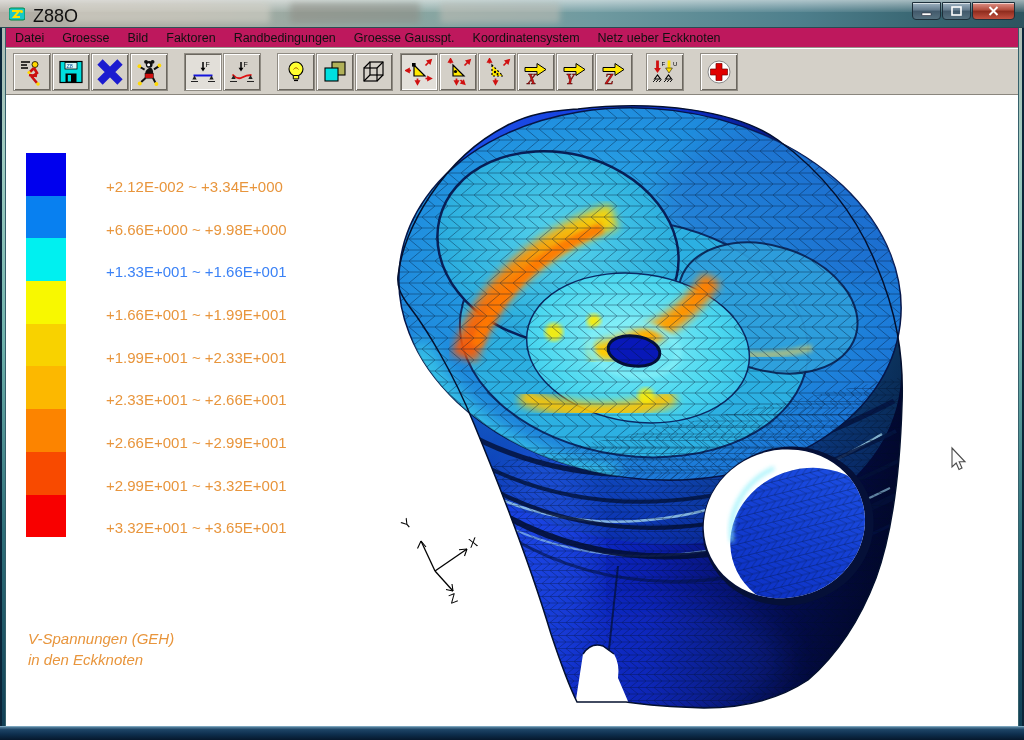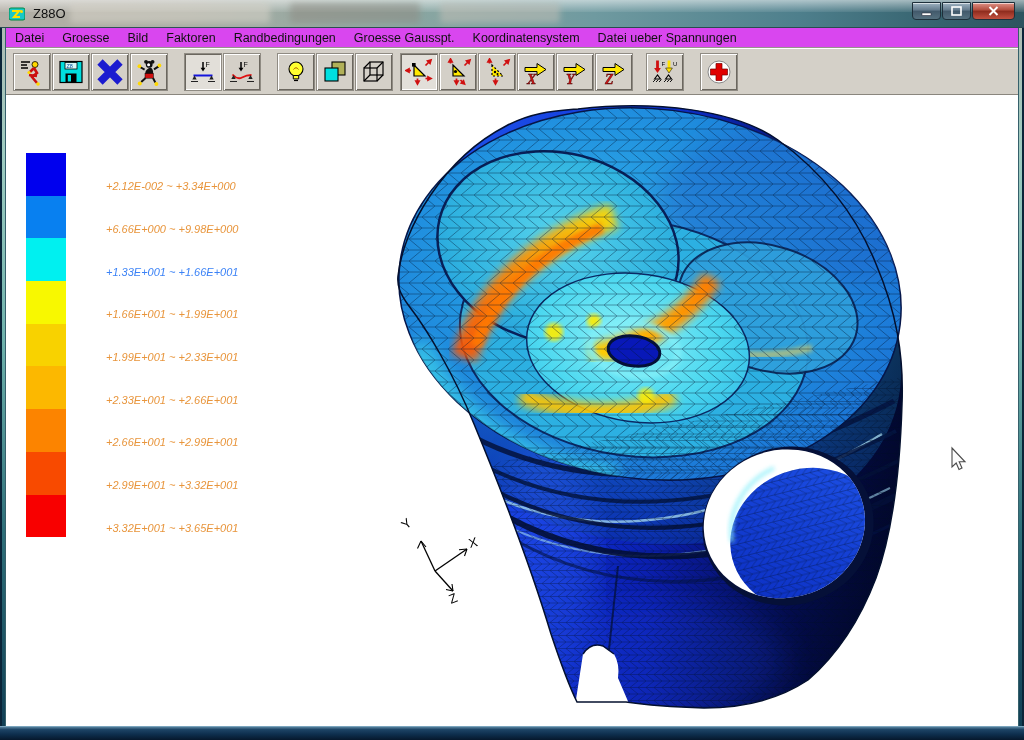--- a/index.html
+++ b/index.html
@@ -10,50 +10,50 @@
   .titlebar{position:absolute;left:0;top:0;width:1024px;height:28px;
     background:linear-gradient(90deg,#b3afa6 0%,#a9aca3 18%,#8ea8a2 38%,#6f9aa0 58%,#4e7f8c 78%,#35626e 92%,#2c545f 100%);
     border-bottom:1px solid #2a4a52;}
   .titlebar:before{content:"";position:absolute;left:0;top:0;right:0;height:12px;
     background:linear-gradient(180deg,rgba(255,255,255,.55),rgba(255,255,255,.08));}
   .tb-blob{position:absolute;top:3px;height:20px;filter:blur(3px);opacity:.55;border-radius:3px;}
   .blob1{left:70px;width:200px;background:#d8d4ca;}
   .blob2{left:290px;width:130px;background:#8f8c84;}
   .blob3{left:440px;width:120px;background:#c2bfb6;}
   .app-icon{position:absolute;left:9px;top:6px;width:16px;height:16px;}
-  .title-text{position:absolute;left:33px;top:6px;font-size:13px;color:#101010;}
+  .title-text{position:absolute;left:33px;top:6px;font-size:18px;color:#101010;}
   .win-controls{position:absolute;right:9px;top:2px;display:flex;gap:1px;}
   .win-btn{height:18px;border:1px solid #1e2f3a;border-radius:0 0 4px 4px;
     display:flex;align-items:center;justify-content:center;
     background:linear-gradient(180deg,#9fb3c2 0%,#62798b 45%,#42596b 50%,#55707f 100%);
     box-shadow:inset 0 1px 0 rgba(255,255,255,.6);cursor:default;}
   .win-btn svg{display:block;}
   .btn-min,.btn-max{width:29px;}
   .btn-close{width:43px;background:linear-gradient(180deg,#e09287 0%,#b04a3a 45%,#8d2b1d 50%,#c25140 100%);}
   
-  .menubar{position:absolute;left:6px;top:28px;width:1012px;height:20px;background:#d946ef;
+  .menubar{position:absolute;left:6px;top:28px;width:1012px;height:20px;background:#be185d;
     border-bottom:1px solid #98948c;display:flex;align-items:flex-end;font-size:12.5px;color:#111;}
   .menu-item{padding:2px 9px;cursor:default;}
   
   .toolbar{position:absolute;left:6px;top:49px;width:1012px;height:46px;background:#d4d0c8;
     border-bottom:1px solid #8a867e;display:flex;align-items:center;padding-left:7px;}
   .tb-btn{width:38px;height:38px;background:#d4d0c8;border:1px solid #8f8b83;margin-right:1px;
     box-shadow:inset 1px 1px 0 #ffffff,inset -1px -1px 0 #6b675f;
     display:flex;align-items:center;justify-content:center;}
   .tb-btn.pressed{background:#e2dfd9;
     box-shadow:inset 1px 1px 0 #6b675f,inset -1px -1px 0 #ffffff;}
   .tb-btn svg{display:block;}
   .tb-gap{width:15px;height:1px;}
   .tb-gap-sm{width:6px;height:1px;}
   
   .canvas{position:absolute;left:6px;top:96px;width:1012px;height:630px;background:#ffffff;overflow:hidden;}
   .legend{position:absolute;left:20px;top:57px;}
   .legend-row{display:flex;align-items:center;height:42.7px;}
   .legend-swatch{width:40px;height:42.7px;}
-  .legend-label{margin-left:40px;font-size:11px;font-style:italic;white-space:nowrap;margin-top:24px;}
+  .legend-label{margin-left:40px;font-size:15px;white-space:nowrap;margin-top:24px;}
   .legend-caption{position:absolute;left:22px;top:532px;font-size:15px;font-style:italic;line-height:21px;}
   .mesh-svg{position:absolute;left:0;top:0;}
   
   .border-side{position:absolute;top:28px;width:6px;height:698px;
     background:linear-gradient(180deg,#aebcb4 0%,#9fccc1 18%,#6fb2ac 45%,#2e6f79 72%,#113f55 100%);}
   .border-left{left:0;border-right:1px solid #35606b;border-left:2px solid #0a2438;}
   .border-right{right:0;left:auto;width:6px;border-left:1px solid #35606b;border-right:2px solid #0a2438;}
   .border-bottom{position:absolute;left:0;bottom:0;width:1024px;height:14px;
     background:linear-gradient(180deg,#55809c 0%,#1d4465 20%,#0e2f4e 55%,#06182c 100%);
     border-top:1px solid #7aa4bd;}
@@ -93,21 +93,21 @@
   </div>
 
   <div class="menubar" id="menubar">
       <span class="menu-item">Datei</span>
       <span class="menu-item">Groesse</span>
       <span class="menu-item">Bild</span>
       <span class="menu-item">Faktoren</span>
       <span class="menu-item">Randbedingungen</span>
       <span class="menu-item">Groesse Gausspt.</span>
       <span class="menu-item">Koordinatensystem</span>
-      <span class="menu-item">Datei ueber Spannungen</span>
+      <span class="menu-item">Netz ueber Eckknoten</span>
     </div>
 
   <div class="toolbar">
     <div class="tb-btn">
       <svg width="28" height="28" viewBox="0 0 28 28">
         <path d="M3 4h9M3 7h6M3 10h7" stroke="#000" stroke-width="1.5" fill="none"></path>
         <circle cx="17" cy="6.5" r="3" fill="#ffd800" stroke="#000" stroke-width=".8"></circle>
         <path d="M16 10l-4 4M16 10l3 5-5 4 5 6M11 17l8 1" stroke="#cc1010" stroke-width="2.6" fill="none"></path>
         <circle cx="11" cy="14.5" r="1.6" fill="#ffd800"></circle>
           <circle cx="20" cy="26" r="1.8" fill="#ffd800"></circle>
@@ -309,20 +309,24 @@
         </div>
         <div class="legend-row">
           <div class="legend-swatch" style="background: rgb(248, 74, 0);"></div>
           <div class="legend-label" style="color: rgb(232, 149, 60);">+2.99E+001 ~ +3.32E+001</div>
         </div>
         <div class="legend-row">
           <div class="legend-swatch" style="background: rgb(248, 0, 0);"></div>
           <div class="legend-label" style="color: rgb(232, 149, 60);">+3.32E+001 ~ +3.65E+001</div>
         </div>
       </div>
+    <div class="legend-caption" style="color: rgb(232, 149, 60);">
+      <div>V-Spannungen (GEH)</div>
+      <div>in den Eckknoten</div>
+    </div>
 
     <svg class="mesh-svg" width="1012" height="630" viewBox="0 0 1012 630">
       <defs>
         <pattern id="patC" width="13" height="22" patternUnits="userSpaceOnUse">
           <path d="M0 0H13M0 11H13M0 22H13M0 11L13 0M0 11L13 22" stroke="#001330" stroke-width=".8" fill="none"></path>
         </pattern>
         <pattern id="patF" width="8" height="13" patternUnits="userSpaceOnUse">
           <path d="M0 0H8M0 6.5H8M0 13H8M0 6.5L8 0M0 6.5L8 13" stroke="#000c22" stroke-width=".55" fill="none"></path>
         </pattern>
         <linearGradient id="gBody" x1="380" y1="250" x2="920" y2="470" gradientUnits="userSpaceOnUse">

